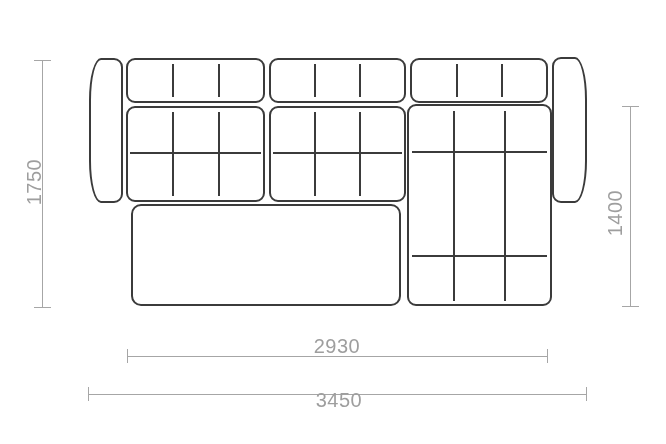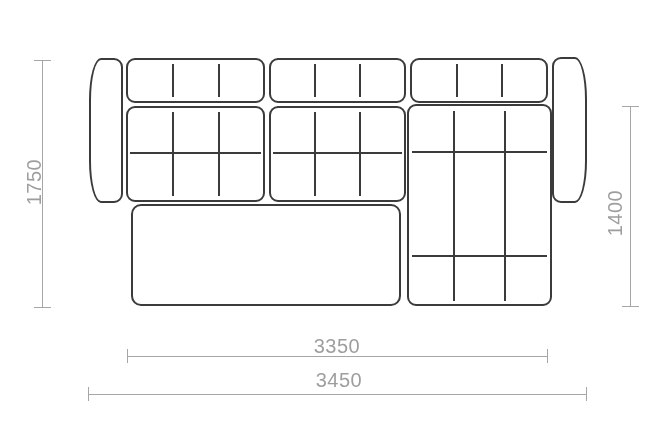--- a/index.html
+++ b/index.html
@@ -105,23 +105,23 @@
     <i class="dim vline" style="left:630px; top:106px; height:201px;"></i>
     <i class="dim cap-h" style="left:622px; top:106px;"></i>
     <i class="dim cap-h" style="left:622px; top:306px;"></i>
     <span class="dim-label rot" style="left:615px; top:213px;">1400</span>
   </div>
 
   <div>
     <i class="dim hline" style="left:127px; top:356px; width:421px;"></i>
     <i class="dim cap-v" style="left:127px; top:349px;"></i>
     <i class="dim cap-v" style="left:547px; top:349px;"></i>
-    <span class="dim-label" style="left:337px; top:346px;">3350</span>
+    <span class="dim-label" style="left:337px; top:346px;">2930</span>
   </div>
 
   <div>
     <i class="dim hline" style="left:88px; top:394px; width:499px;"></i>
     <i class="dim cap-v" style="left:88px; top:387px;"></i>
     <i class="dim cap-v" style="left:586px; top:387px;"></i>
-    <span class="dim-label" style="left:339px; top:380px;">3450</span>
+    <span class="dim-label" style="left:339px; top:400px;">3450</span>
   </div>
 
 </div>
 
 </body></html>

